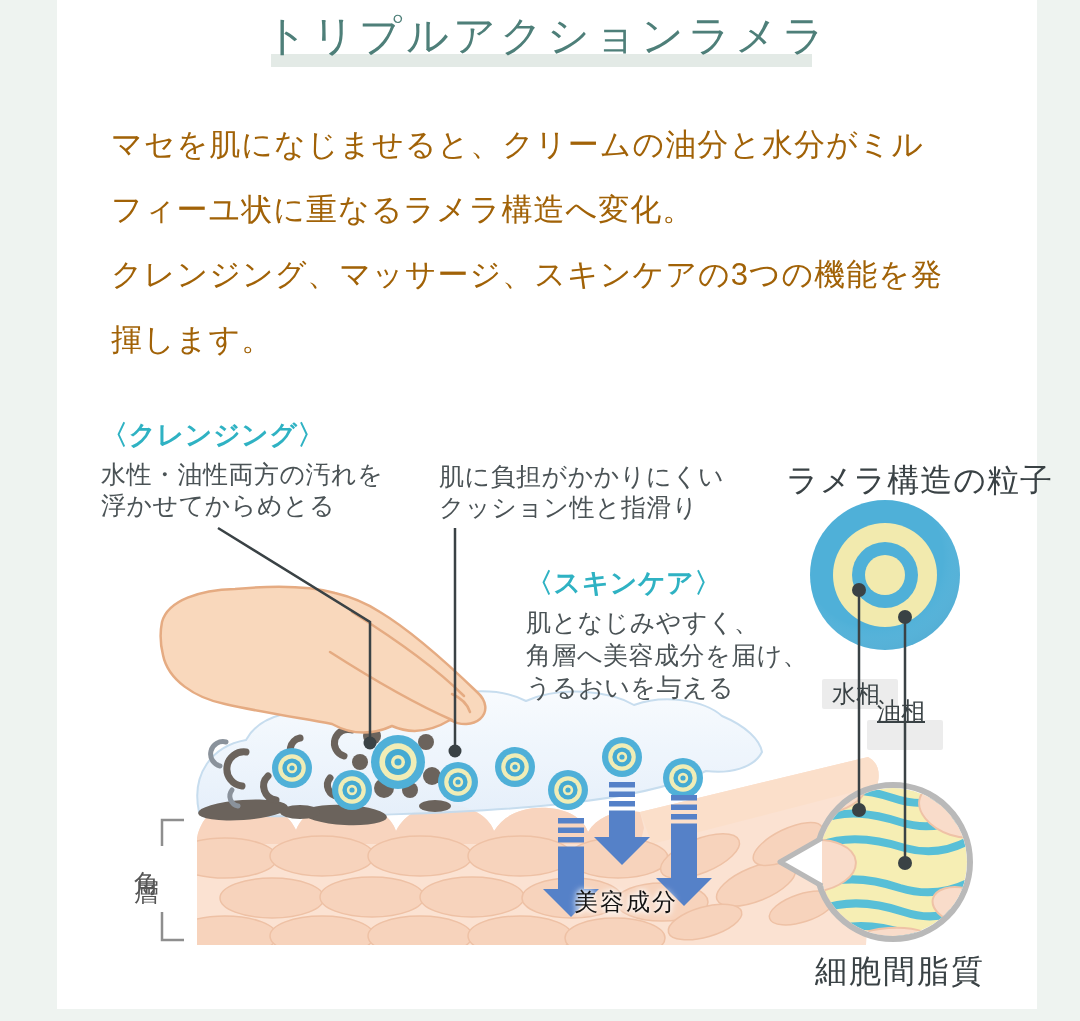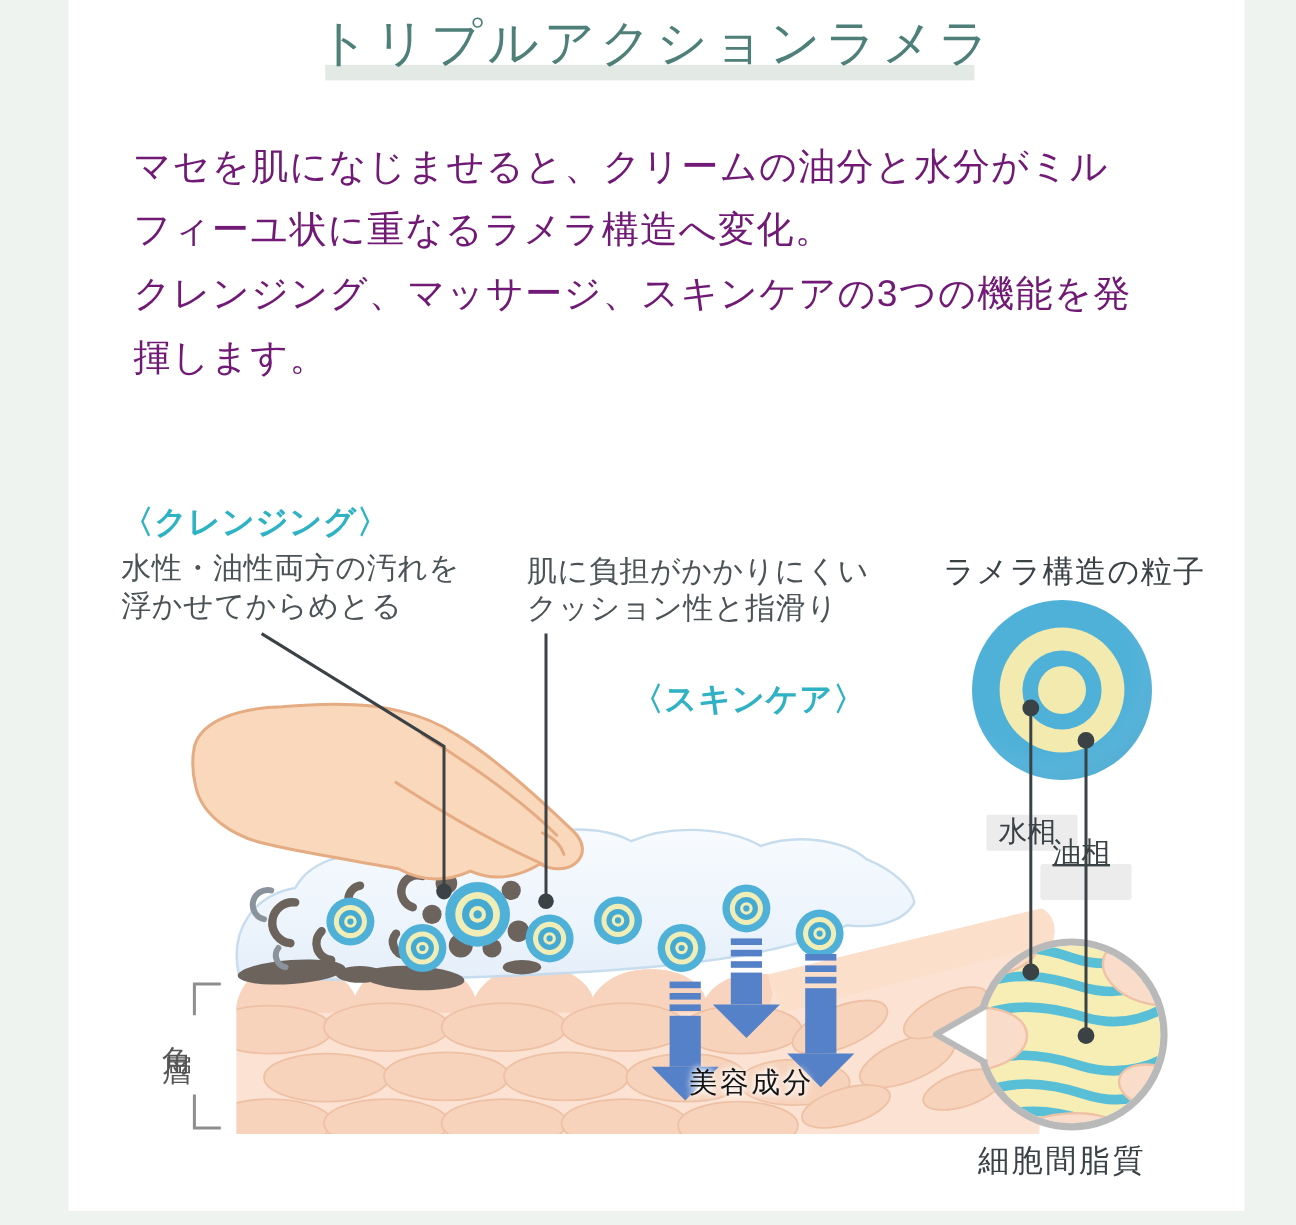--- a/index.html
+++ b/index.html
@@ -5,25 +5,25 @@
   html,body{margin:0;padding:0;}
   body{font-family:"Liberation Sans","DejaVu Sans",sans-serif;}
   .stage{position:relative;width:1080px;height:1021px;background:#eef3f0;overflow:hidden;}
   .abs{position:absolute;}
   .card{left:57px;top:0;width:980px;height:1009px;background:#ffffff;}
   .title-underline{left:271px;top:54px;width:541px;height:13px;background:#e3eae6;z-index:2;}
   .page-title{left:57px;top:8px;width:980px;text-align:center;z-index:3;
     font-family:Liberation Serif, serif;
     font-size:42px;letter-spacing:4px;color:#4e7f79;font-weight:500;}
   .intro{left:111px;top:112px;width:880px;z-index:3;
-    font-size:31px;line-height:53px;letter-spacing:1px;color:#701a75;font-weight:500;
+    font-size:31px;line-height:65px;letter-spacing:1px;color:#a16207;font-weight:500;
     white-space:pre-line;}
   .co-head{font-size:27px;font-weight:bold;color:#2fb2c3;letter-spacing:0.5px;z-index:4;}
   .co-body{font-size:25px;line-height:31px;color:#4b5356;letter-spacing:0.5px;white-space:pre-line;z-index:4;}
-  .diagram-label{font-size:26px;color:#3a4245;letter-spacing:1px;z-index:5;}
+  .diagram-label{font-size:32px;color:#3a4245;letter-spacing:1px;z-index:5;}
   .phase-label{width:68px;height:30px;line-height:30px;text-align:center;
     font-size:24px;color:#3a4245;z-index:6;}
   .beauty-label{font-size:24px;color:#141414;letter-spacing:2px;z-index:6;
     text-shadow:0 0 4px #fff,0 0 6px #fff,0 0 8px #fff;}
   .stratum-label{writing-mode:vertical-rl;font-size:25px;letter-spacing:10px;color:#555;z-index:5;}
   svg.art{left:0;top:0;z-index:1;}
 </style>
 </head>
 <body>
 
@@ -225,20 +225,23 @@
 揮します。</div>
 
   <div class="abs co-head" style="left:101px;top:417px;">〈クレンジング〉</div>
   <div class="abs co-body" style="left:101px;top:459px;">水性・油性両方の汚れを
 浮かせてからめとる</div>
 
   <div class="abs co-head" style="left:526px;top:565px;">〈スキンケア〉</div>
 
   <div class="abs co-body" style="left:439px;top:461px;">肌に負担がかかりにくい
 クッション性と指滑り</div>
+  <div class="abs co-body" style="left:526px;top:606px;line-height:32.5px;">肌となじみやすく、
+角層へ美容成分を届け、
+うるおいを与える</div>
 
   <div class="abs diagram-label" style="left:786px;top:459px;">ラメラ構造の粒子</div>
 
   <div class="abs phase-label" style="left:822px;top:679px;">水相</div>
   <div class="abs phase-label" style="left:867px;top:696px;text-decoration:underline;">油相</div>
 
   <div class="abs beauty-label" style="left:574px;top:886px;">美容成分</div>
 
   <div class="abs diagram-label" style="left:815px;top:950px;letter-spacing:2px;">細胞間脂質</div>
 

